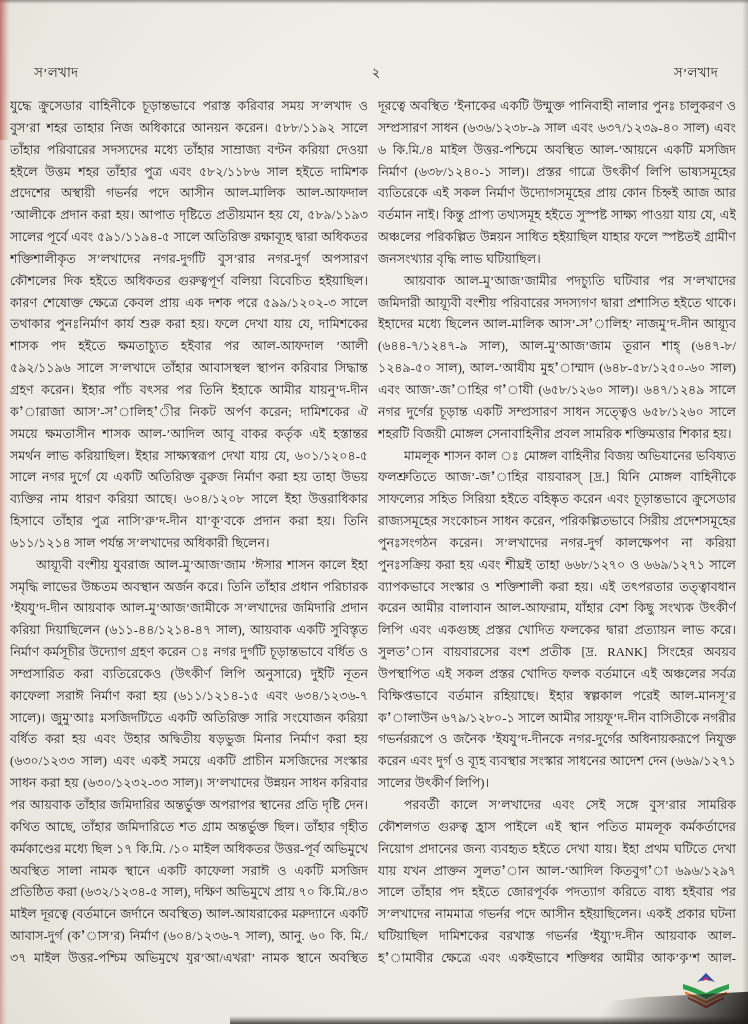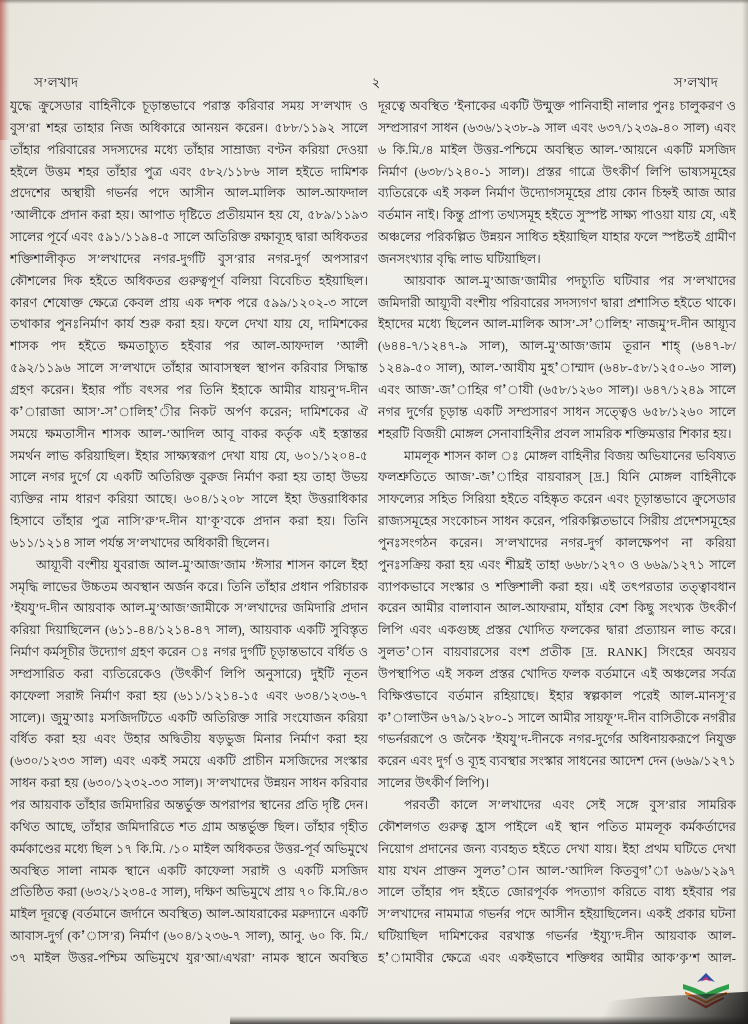--- a/index.html
+++ b/index.html
@@ -21,21 +21,21 @@
     background:linear-gradient(90deg,rgba(170,70,60,.45),rgba(170,70,60,0));}
   .edge-right{position:absolute;top:0;right:0;bottom:0;width:6px;
     background:linear-gradient(270deg,rgba(120,115,108,.35),rgba(120,115,108,0));}
   .corner-br{position:absolute;right:0;bottom:0;width:230px;height:46px;
     background:linear-gradient(115deg,rgba(40,38,36,0) 40%,rgba(40,38,36,.55) 72%,rgba(15,14,13,.9) 100%);
     clip-path:polygon(0 100%,18% 62%,55% 42%,100% 30%,100% 100%);}
   .edge-bottom{position:absolute;left:230px;right:0;bottom:0;height:8px;
     background:linear-gradient(0deg,rgba(30,28,26,.75),rgba(30,28,26,0));}
 
   .running-head{
-    position:absolute;top:72px;left:34px;right:30px;
+    position:absolute;top:62px;left:34px;right:30px;
     display:flex;justify-content:space-between;align-items:center;
     font-size:13.5px;letter-spacing:.2px;
   }
   .running-head .center{position:absolute;left:0;right:0;text-align:center;}
 
   .body-text{
     position:absolute;top:96px;left:10px;right:8px;bottom:60px;
     display:flex;gap:10px;
   }
   .col{width:358px;overflow:hidden;}

